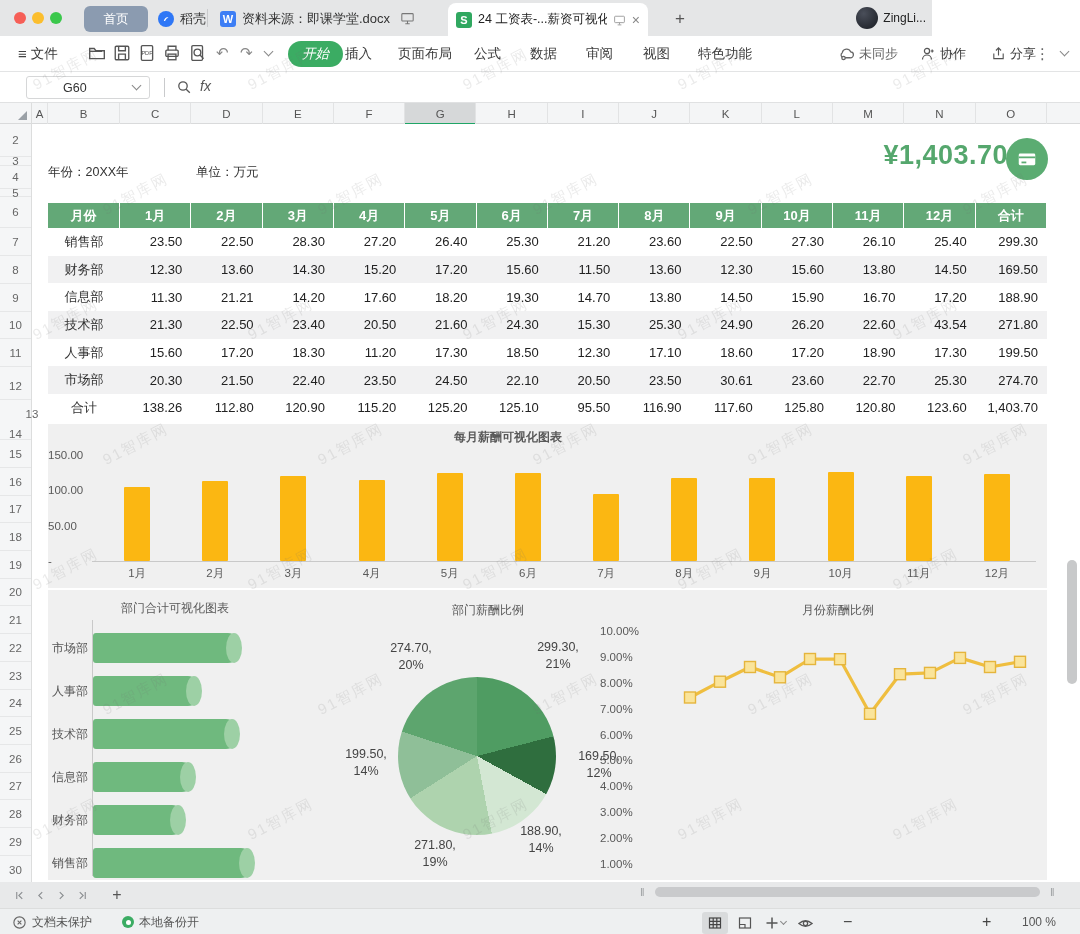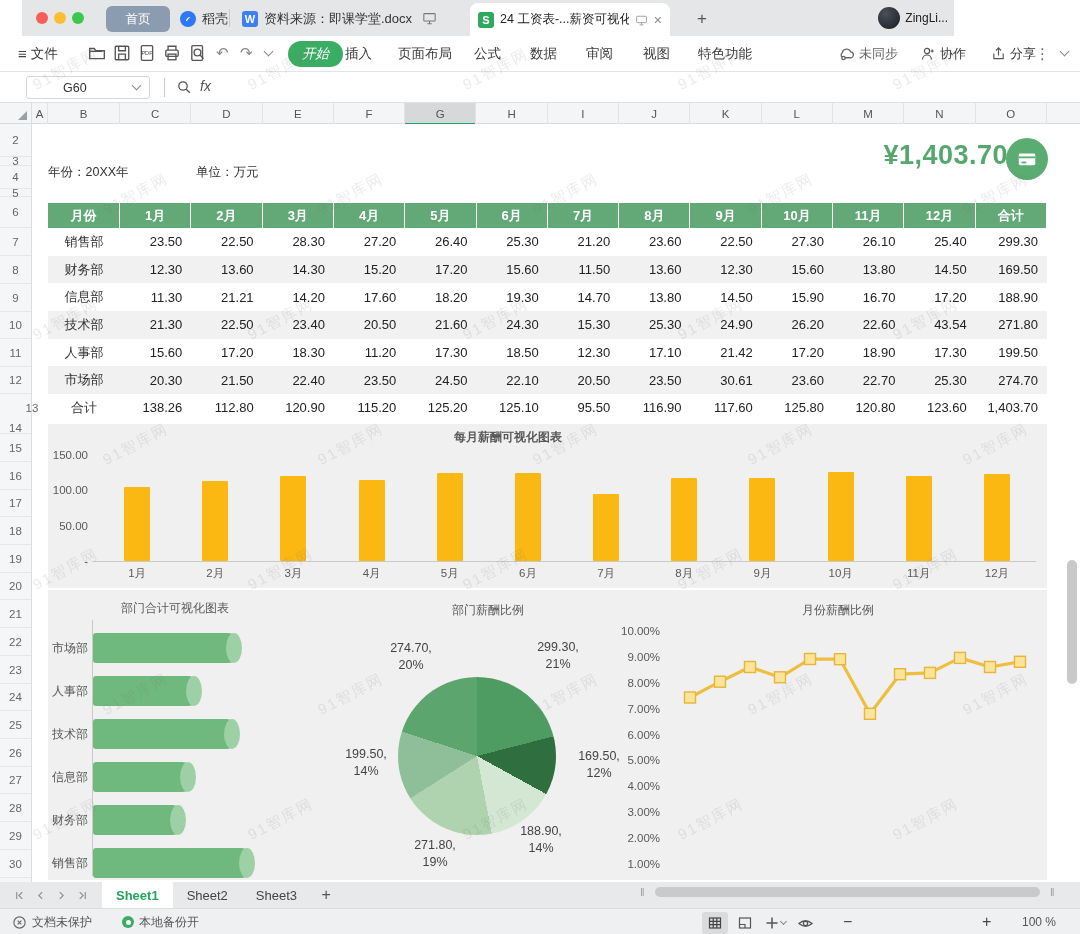--- a/index.html
+++ b/index.html
@@ -1,21 +1,21 @@
 <!DOCTYPE html>
 <html><head>
 <meta charset="utf-8">
 <style>
   html,body{margin:0;padding:0;width:1080px;height:934px;overflow:hidden;
     font-family:"Liberation Sans","DejaVu Sans",sans-serif;background:#fff;color:#333;}
   *{box-sizing:border-box;}
   .abs{position:absolute;}
 
   
-  .titlebar{position:absolute;left:0;top:0;width:932px;height:36px;background:#e5e6e7;margin-left:22px;}
+  .titlebar{position:absolute;left:0;top:0;width:932px;height:36px;background:#e5e6e7;}
   .tl{position:absolute;top:12px;width:12px;height:12px;border-radius:50%;}
   .tab-home{position:absolute;left:84px;top:6px;width:64px;height:26px;background:#8b9bb0;color:#fff;
     border-radius:6px;font-size:12.5px;display:flex;align-items:center;justify-content:center;}
   .mini-tab{position:absolute;top:6px;height:26px;display:flex;align-items:center;gap:6px;font-size:13px;color:#333;}
   .tab-active-doc{position:absolute;left:448px;top:3px;width:200px;height:33px;background:#fff;
     border-radius:8px 8px 0 0;display:flex;align-items:center;gap:6px;padding:0 8px;font-size:12.5px;color:#222;}
   .app-icon{width:16px;height:16px;border-radius:3px;color:#fff;font-size:11px;font-weight:bold;
     display:inline-flex;align-items:center;justify-content:center;flex:none;}
   .icon{display:inline-flex;align-items:center;justify-content:center;color:#555;}
   .icon svg{display:block;}
@@ -63,21 +63,21 @@
   .trow{display:grid;grid-template-columns:72px repeat(13,1fr);}
   .th{background:#63a877;color:#fff;font-weight:bold;height:25px;display:flex;align-items:center;justify-content:center;
     border-right:1px solid #fff;font-size:13px;}
   .td{height:27.7px;display:flex;align-items:center;justify-content:flex-end;padding-right:9px;color:#222;}
   .td.lbl{justify-content:center;padding-right:0;color:#333;}
   .trow.alt .td{background:#f1f1f2;}
 
   
   .panel{position:absolute;left:48px;width:999px;background:#f0f0f0;}
   .ctitle{position:absolute;transform:translateX(-50%);font-size:12px;color:#595959;white-space:nowrap;}
-  .ytick{position:absolute;transform:translateY(-50%);font-size:11.5px;color:#595959;text-align:right;}
+  .ytick{position:absolute;transform:translateY(-50%);font-size:11.5px;color:#595959;}
   .baseline{position:absolute;height:1px;background:#c9c9c9;}
   .vaxis{position:absolute;width:1px;background:#c9c9c9;}
   .barslot{flex:1;display:flex;align-items:flex-end;justify-content:center;}
   .vbar{width:26px;background:#fbb712;border-radius:1px;}
   .xlabels{position:absolute;display:flex;}
   .xlabels span{flex:1;text-align:center;font-size:11.5px;color:#595959;}
   .hbar{position:absolute;height:30px;background:#6fb97e;border-radius:3px 12px 12px 3px;}
   .hbar:after{content:"";position:absolute;right:-2px;top:0;width:16px;height:30px;border-radius:50%;background:#9dd0a5;}
   .hlabel{position:absolute;width:40px;text-align:right;font-size:12px;color:#555;transform:translateY(-50%);}
   .pie{position:absolute;border-radius:50%;}
@@ -301,21 +301,21 @@
       <div class="rownum" style="height: 33px;">2</div>
       <div class="rownum" style="height: 9px;">3</div>
       <div class="rownum" style="height: 23px;">4</div>
       <div class="rownum" style="height: 8px;">5</div>
       <div class="rownum" style="height: 31px;">6</div>
       <div class="rownum" style="height: 28px;">7</div>
       <div class="rownum" style="height: 28px;">8</div>
       <div class="rownum" style="height: 28px;">9</div>
       <div class="rownum" style="height: 27px;">10</div>
       <div class="rownum" style="height: 28px;">11</div>
-      <div class="rownum" style="height: 27px;">12</div>
+      <div class="rownum" style="height: 27px; margin-top: 6px;">12</div>
       <div class="rownum" style="height: 28px; margin-left: 32px;">13</div>
       <div class="rownum" style="height: 12px;">14</div>
       <div class="rownum" style="height: 28px;">15</div>
       <div class="rownum" style="height: 28px;">16</div>
       <div class="rownum" style="height: 27px;">17</div>
       <div class="rownum" style="height: 28px;">18</div>
       <div class="rownum" style="height: 28px;">19</div>
       <div class="rownum" style="height: 27px;">20</div>
       <div class="rownum" style="height: 28px;">21</div>
       <div class="rownum" style="height: 28px;">22</div>
@@ -424,21 +424,21 @@
       <div class="trow">
         <div class="td lbl">人事部</div>
         <div class="td">15.60</div>
         <div class="td">17.20</div>
         <div class="td">18.30</div>
         <div class="td">11.20</div>
         <div class="td">17.30</div>
         <div class="td">18.50</div>
         <div class="td">12.30</div>
         <div class="td">17.10</div>
-        <div class="td">21.42</div>
+        <div class="td">18.60</div>
         <div class="td">17.20</div>
         <div class="td">18.90</div>
         <div class="td">17.30</div>
         <div class="td">199.50</div>
       </div>
       <div class="trow alt">
         <div class="td lbl">市场部</div>
         <div class="td">20.30</div>
         <div class="td">21.50</div>
         <div class="td">22.40</div>
@@ -657,25 +657,20 @@
         <svg width="11" height="11" viewBox="0 0 16 16" fill="none" stroke="#8a8d90" stroke-width="1.6">
           <path d="M5.5 3l5 5-5 5"></path>
         </svg>
       </span>
     <span class="icon">
         <svg width="11" height="11" viewBox="0 0 16 16" fill="none" stroke="#8a8d90" stroke-width="1.6">
           <path d="M12 3v10M4 3l5 5-5 5"></path>
         </svg>
       </span>
   </div>
-  <div id="sheetTabs" style="display:flex">
-      <div class="sheettab active">Sheet1</div>
-      <div class="sheettab">Sheet2</div>
-      <div class="sheettab">Sheet3</div>
-    </div>
   <div class="addsheet">
       <span>+</span>
     </div>
 </div>
 <span class="hmark" style="left:640px">‖</span>
 <div class="hthumb"></div>
 <span class="hmark" style="left:1050px">‖</span>
 
 <div class="statusbar">
   <div class="sb-item" style="left:12px">

